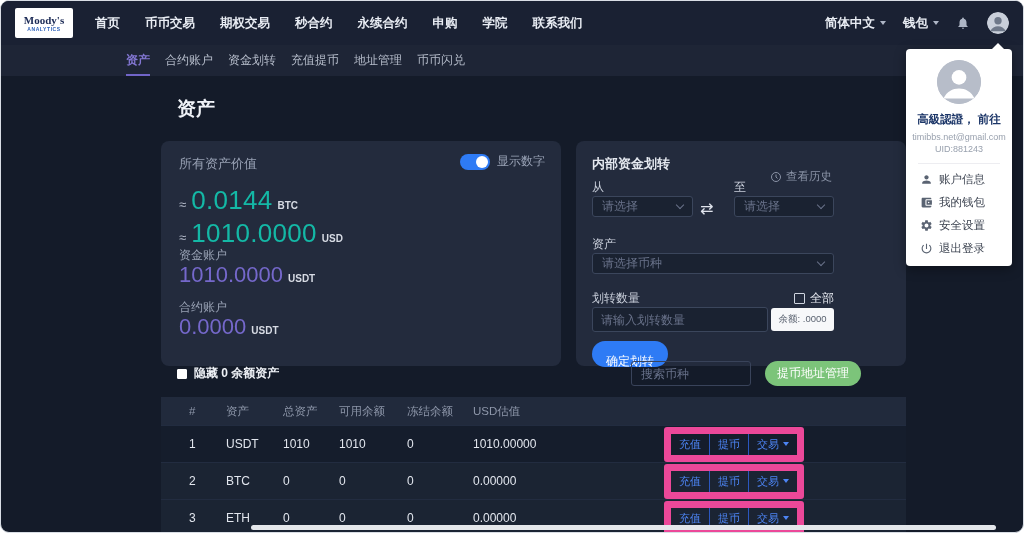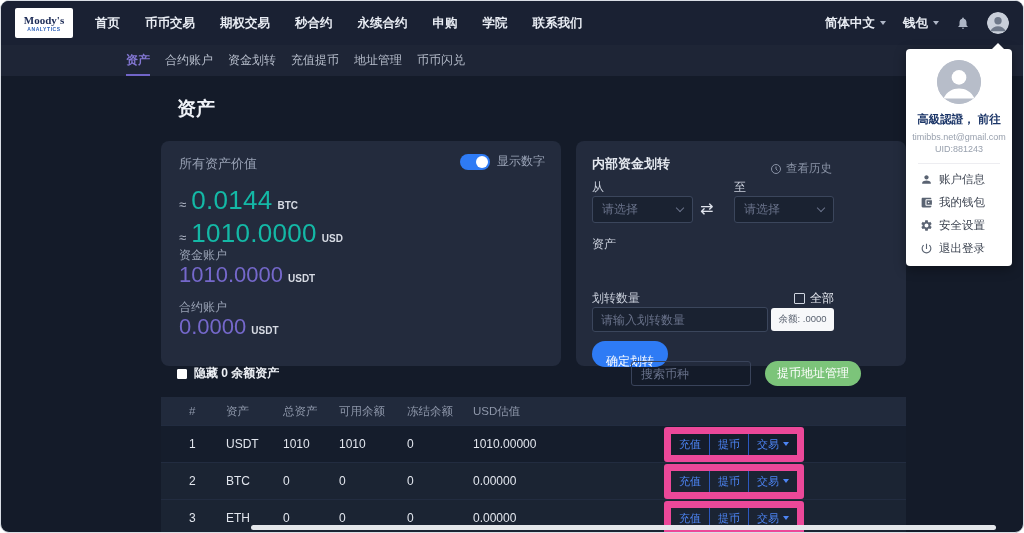--- a/index.html
+++ b/index.html
@@ -49,24 +49,24 @@
   .approx{color:#b6bdcc;font-size:13px;}
   .big-val{font-size:26px;color:#14b8a6;letter-spacing:.3px;}
   .unit{font-size:10px;font-weight:bold;color:#d7dbe4;}
   .acct-label{position:absolute;left:18px;font-size:12px;color:#99a2b4;}
   .acct-val{position:absolute;left:18px;display:flex;align-items:baseline;gap:5px;}
   .acct-val .val{font-size:22px;color:#7568cb;}
   .acct-label.a1{top:106px;} .acct-val.a1{top:121px;}
   .acct-label.a2{top:158px;} .acct-val.a2{top:173px;}
   
   .tp-title{position:absolute;left:16px;top:14px;font-size:13px;color:#e4e8ef;font-weight:bold;}
-  .tp-history{position:absolute;right:74px;top:20px;display:flex;align-items:center;gap:4px;
+  .tp-history{position:absolute;right:74px;top:28px;display:flex;align-items:center;gap:4px;
     font-size:11.5px;color:#8a93a6;cursor:pointer;}
   .tp-label{position:absolute;font-size:12px;color:#c9cfdb;}
-  .sel{position:absolute;height:27px;background:#1a2231;border:1px solid #3b465c;border-radius:3px;
+  .sel{position:absolute;height:21px;background:#1a2231;border:1px solid #3b465c;border-radius:3px;
     display:flex;align-items:center;justify-content:space-between;padding:0 9px;
     font-size:12px;color:#69728a;cursor:pointer;}
   .chev{width:6px;height:6px;border-right:1.5px solid #69728a;border-bottom:1.5px solid #69728a;
     transform:rotate(45deg);margin-top:-3px;flex:none;}
   .swap{position:absolute;left:124px;top:58px;font-size:16px;color:#dfe3ec;cursor:pointer;}
   .cb{width:11px;height:11px;border:1px solid #cfd5e0;border-radius:1px;background:transparent;flex:none;}
   .cb.filled{background:#fff;border-color:#fff;width:10px;height:10px;}
   .tp-all{position:absolute;right:72px;top:149px;display:flex;align-items:center;gap:5px;
     font-size:12px;color:#e6e9f0;cursor:pointer;}
   .tp-input{position:absolute;left:16px;top:166px;width:176px;height:25px;background:#1a2231;
@@ -216,20 +216,24 @@
     <div class="sel" style="left:16px;top:55px;width:101px;">
       <span>请选择</span>
       <span class="chev"></span>
     </div>
     <span class="swap">⇄</span>
     <div class="sel" style="left:158px;top:55px;width:100px;">
       <span>请选择</span>
       <span class="chev"></span>
     </div>
     <div class="tp-label" style="left:16px;top:95px;">资产</div>
+    <div class="sel" style="left:16px;top:112px;width:242px;">
+      <span>请选择币种</span>
+      <span class="chev"></span>
+    </div>
     <div class="tp-label" style="left:16px;top:149px;">划转数量</div>
     <div class="tp-all">
       <span class="cb"></span>
       <span>全部</span>
     </div>
     <input class="tp-input" placeholder="请输入划转数量" style="">
     <div class="tp-balance">余额: .0000</div>
     <button class="tp-submit">确定划转</button>
   </section>
 

